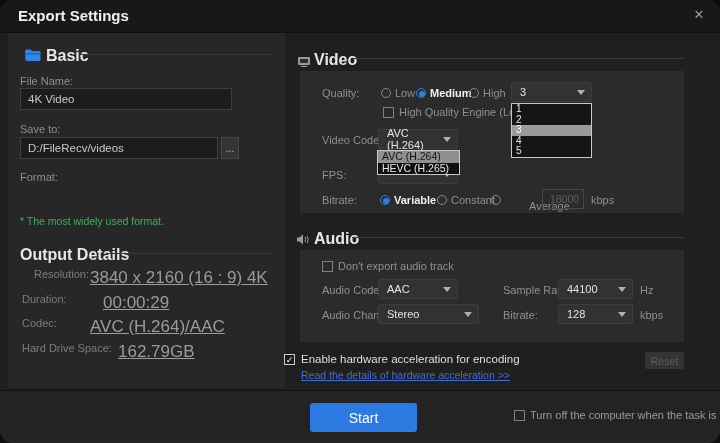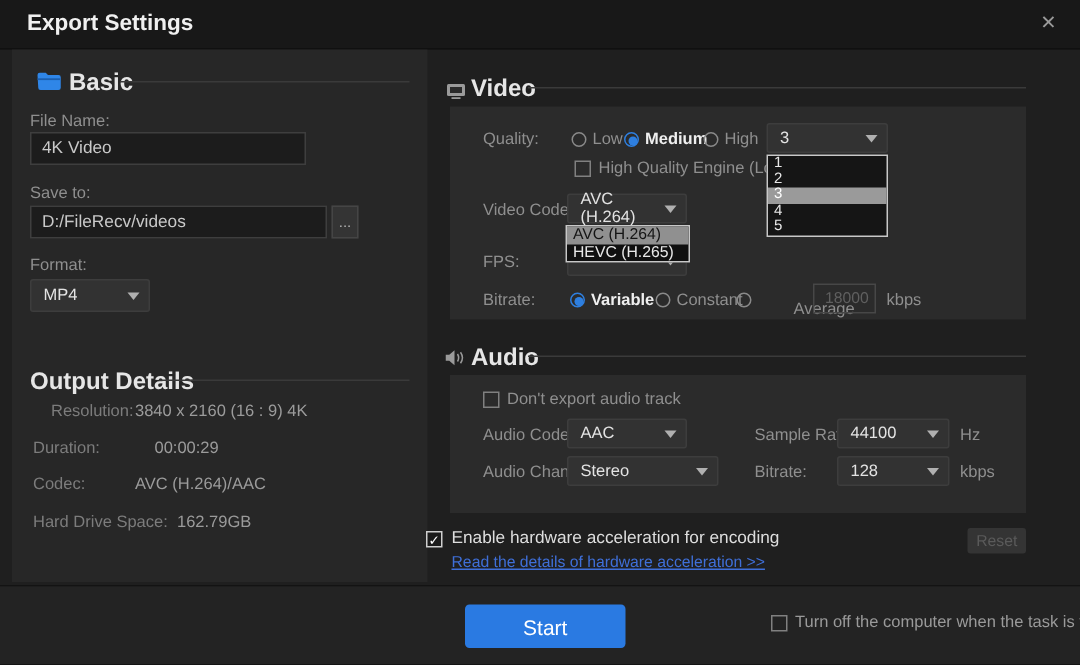--- a/index.html
+++ b/index.html
@@ -1,29 +1,29 @@
 <!DOCTYPE html>
 <html><head>
 <meta charset="utf-8">
 <style>
   html,body{margin:0;padding:0;background:#0d0d0d;}
   *{box-sizing:border-box;font-family:"Liberation Sans",sans-serif;}
-  #app{position:relative;width:720px;height:443px;background:#1f1f1f;overflow:hidden;}
+  #app{position:relative;width:720px;height:443px;background:#1f1f1f;overflow:hidden;border-radius:13px;}
 
   
   .titlebar{position:absolute;left:0;top:0;width:720px;height:33px;background:#181818;border-bottom:1px solid #101010;}
   .title{position:absolute;left:18px;top:7px;font-size:15px;font-weight:bold;color:#f0f0f0;}
   .close{position:absolute;right:12px;top:6px;width:18px;height:18px;color:#9a9a9a;font-size:13px;text-align:center;line-height:18px;cursor:default;}
 
   
   .leftpanel{position:absolute;left:8px;top:33px;width:277px;height:355px;background:#272727;}
   .grouppanel{position:absolute;background:#2b2b2b;}
 
   .lbl{position:absolute;font-size:11px;color:#8f8f8f;white-space:nowrap;}
-  .val{position:absolute;font-size:11px;color:#9b9b9b;white-space:nowrap;}
+  .val{position:absolute;font-size:17px;color:#9b9b9b;white-space:nowrap;text-decoration:underline;}
   .whitelbl{position:absolute;font-size:11px;color:#dedede;white-space:nowrap;}
 
   .sechead{position:absolute;font-size:16px;font-weight:bold;color:#e6e6e6;white-space:nowrap;}
   .secline{position:absolute;height:1px;background:#3a3a3a;}
 
   .inp{position:absolute;background:#1c1c1c;border:1px solid #3e3e3e;color:#c9c9c9;font-size:11.5px;padding:0 7px;display:flex;align-items:center;}
 
   .dd{position:absolute;background:#323232;border:1px solid #3d3d3d;border-radius:2px;color:#e3e3e3;font-size:11px;display:flex;align-items:center;padding:0 18px 0 8px;}
   .caret{position:absolute;right:6px;top:50%;margin-top:-2px;width:0;height:0;border-left:4px solid transparent;border-right:4px solid transparent;border-top:5px solid #b0b0b0;}
 
@@ -67,31 +67,28 @@
     <span class="icon" style="left:16px;top:15px;">
       <svg width="17" height="13" viewBox="0 0 17 13">
           <path d="M1 2 q0-1.5 1.5-1.5 h4 l1.5 1.5 h7 q1.5 0 1.5 1.5 v7 q0 1.5 -1.5 1.5 h-12 q-1.5 0 -1.5 -1.5 z" fill="#2f86e8"></path>
           <rect x="1" y="4.2" width="15" height="1.2" fill="#1b5fb0"></rect>
         </svg>
     </span>
     <div class="sechead" style="left:38px;top:14px;">Basic</div>
     <div class="secline" style="left:72px;top:21px;width:193px;"></div>
 
     <div class="lbl" style="left:12px;top:42px;">File Name:</div>
-    <div class="inp" style="left:12px;top:55px;width:184px;height:22px;">4K Video</div>
+    <div class="inp" style="left:12px;top:55px;width:212px;height:22px;">4K Video</div>
 
     <div class="lbl" style="left:12px;top:90px;">Save to:</div>
     <div class="inp" style="left:12px;top:104px;width:198px;height:22px;">D:/FileRecv/videos</div>
     <div class="btn" style="left:213px;top:104px;width:18px;height:22px;background:#343434;border:1px solid #454545;color:#b5b5b5;font-size:10px;">...</div>
 
     <div class="lbl" style="left:12px;top:138px;">Format:</div>
-    <div class="dd" style="left:12px;top:153px;width:80px;height:22px;">
-      <span>MP4</span>
-      <span class="caret"></span>
-    </div>
+    <div class="hint" style="left:12px;top:182px;">* The most widely used format.</div>
 
     <div class="sechead" style="left:12px;top:213px;">Output Details</div>
     <div class="secline" style="left:98px;top:220px;width:167px;"></div>
 
     <div class="lbl" style="left:14px;top:235px;color:#7c7c7c;margin-left:12px;">Resolution:</div>
     <div class="val" style="left:82px;top:235px;">3840 x 2160   (16 : 9)   4K</div>
     <div class="lbl" style="left:14px;top:260px;color:#7c7c7c;">Duration:</div>
     <div class="val" style="left:95px;top:260px;">00:00:29</div>
     <div class="lbl" style="left:14px;top:284px;color:#7c7c7c;">Codec:</div>
     <div class="val" style="left:82px;top:284px;">AVC (H.264)/AAC</div>

